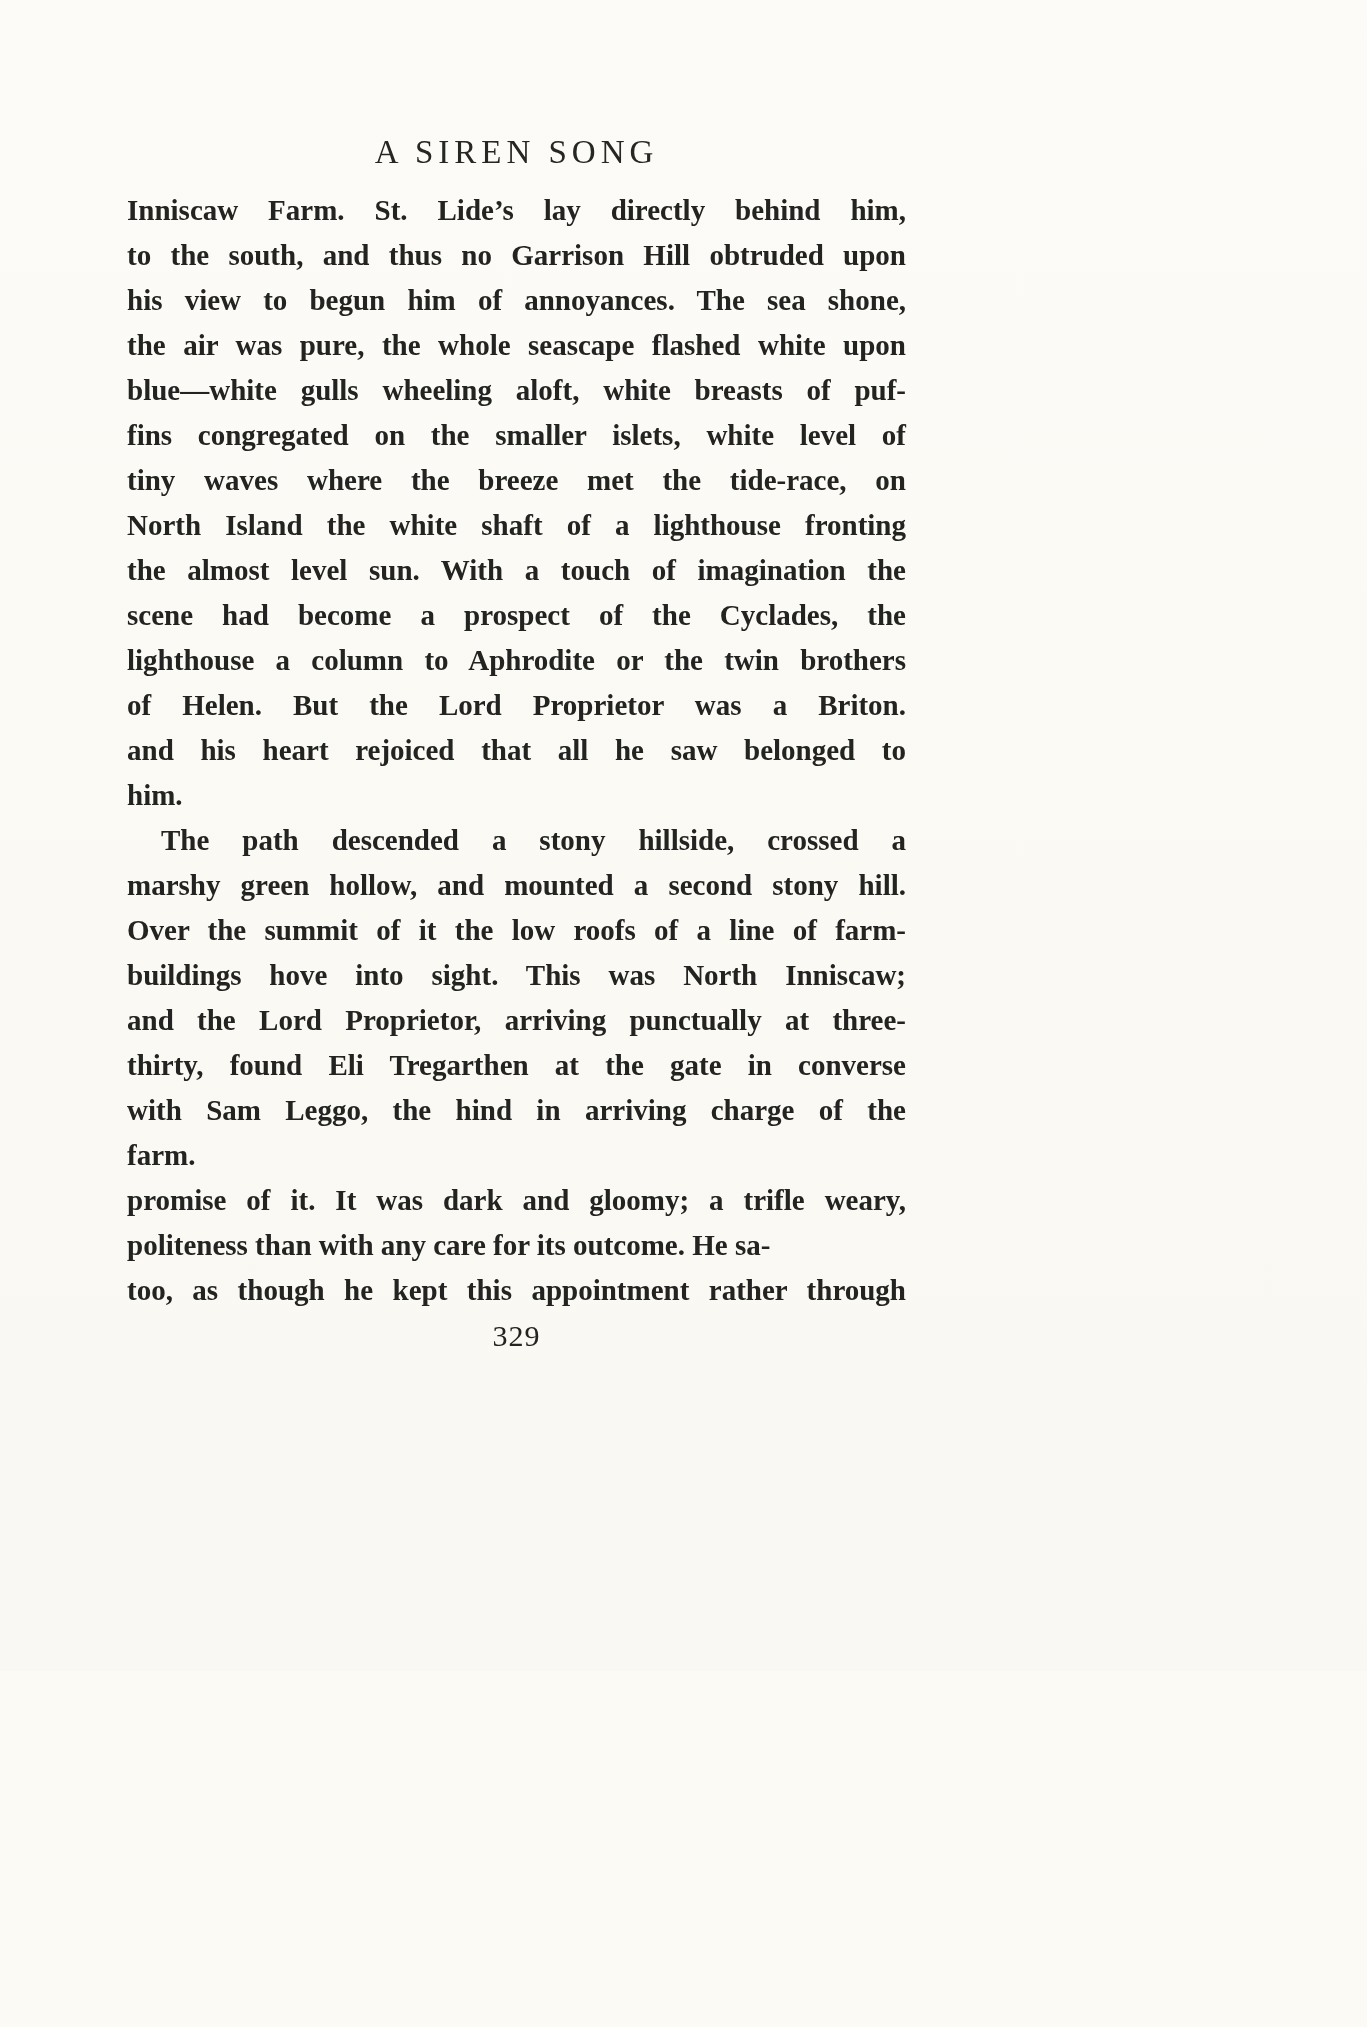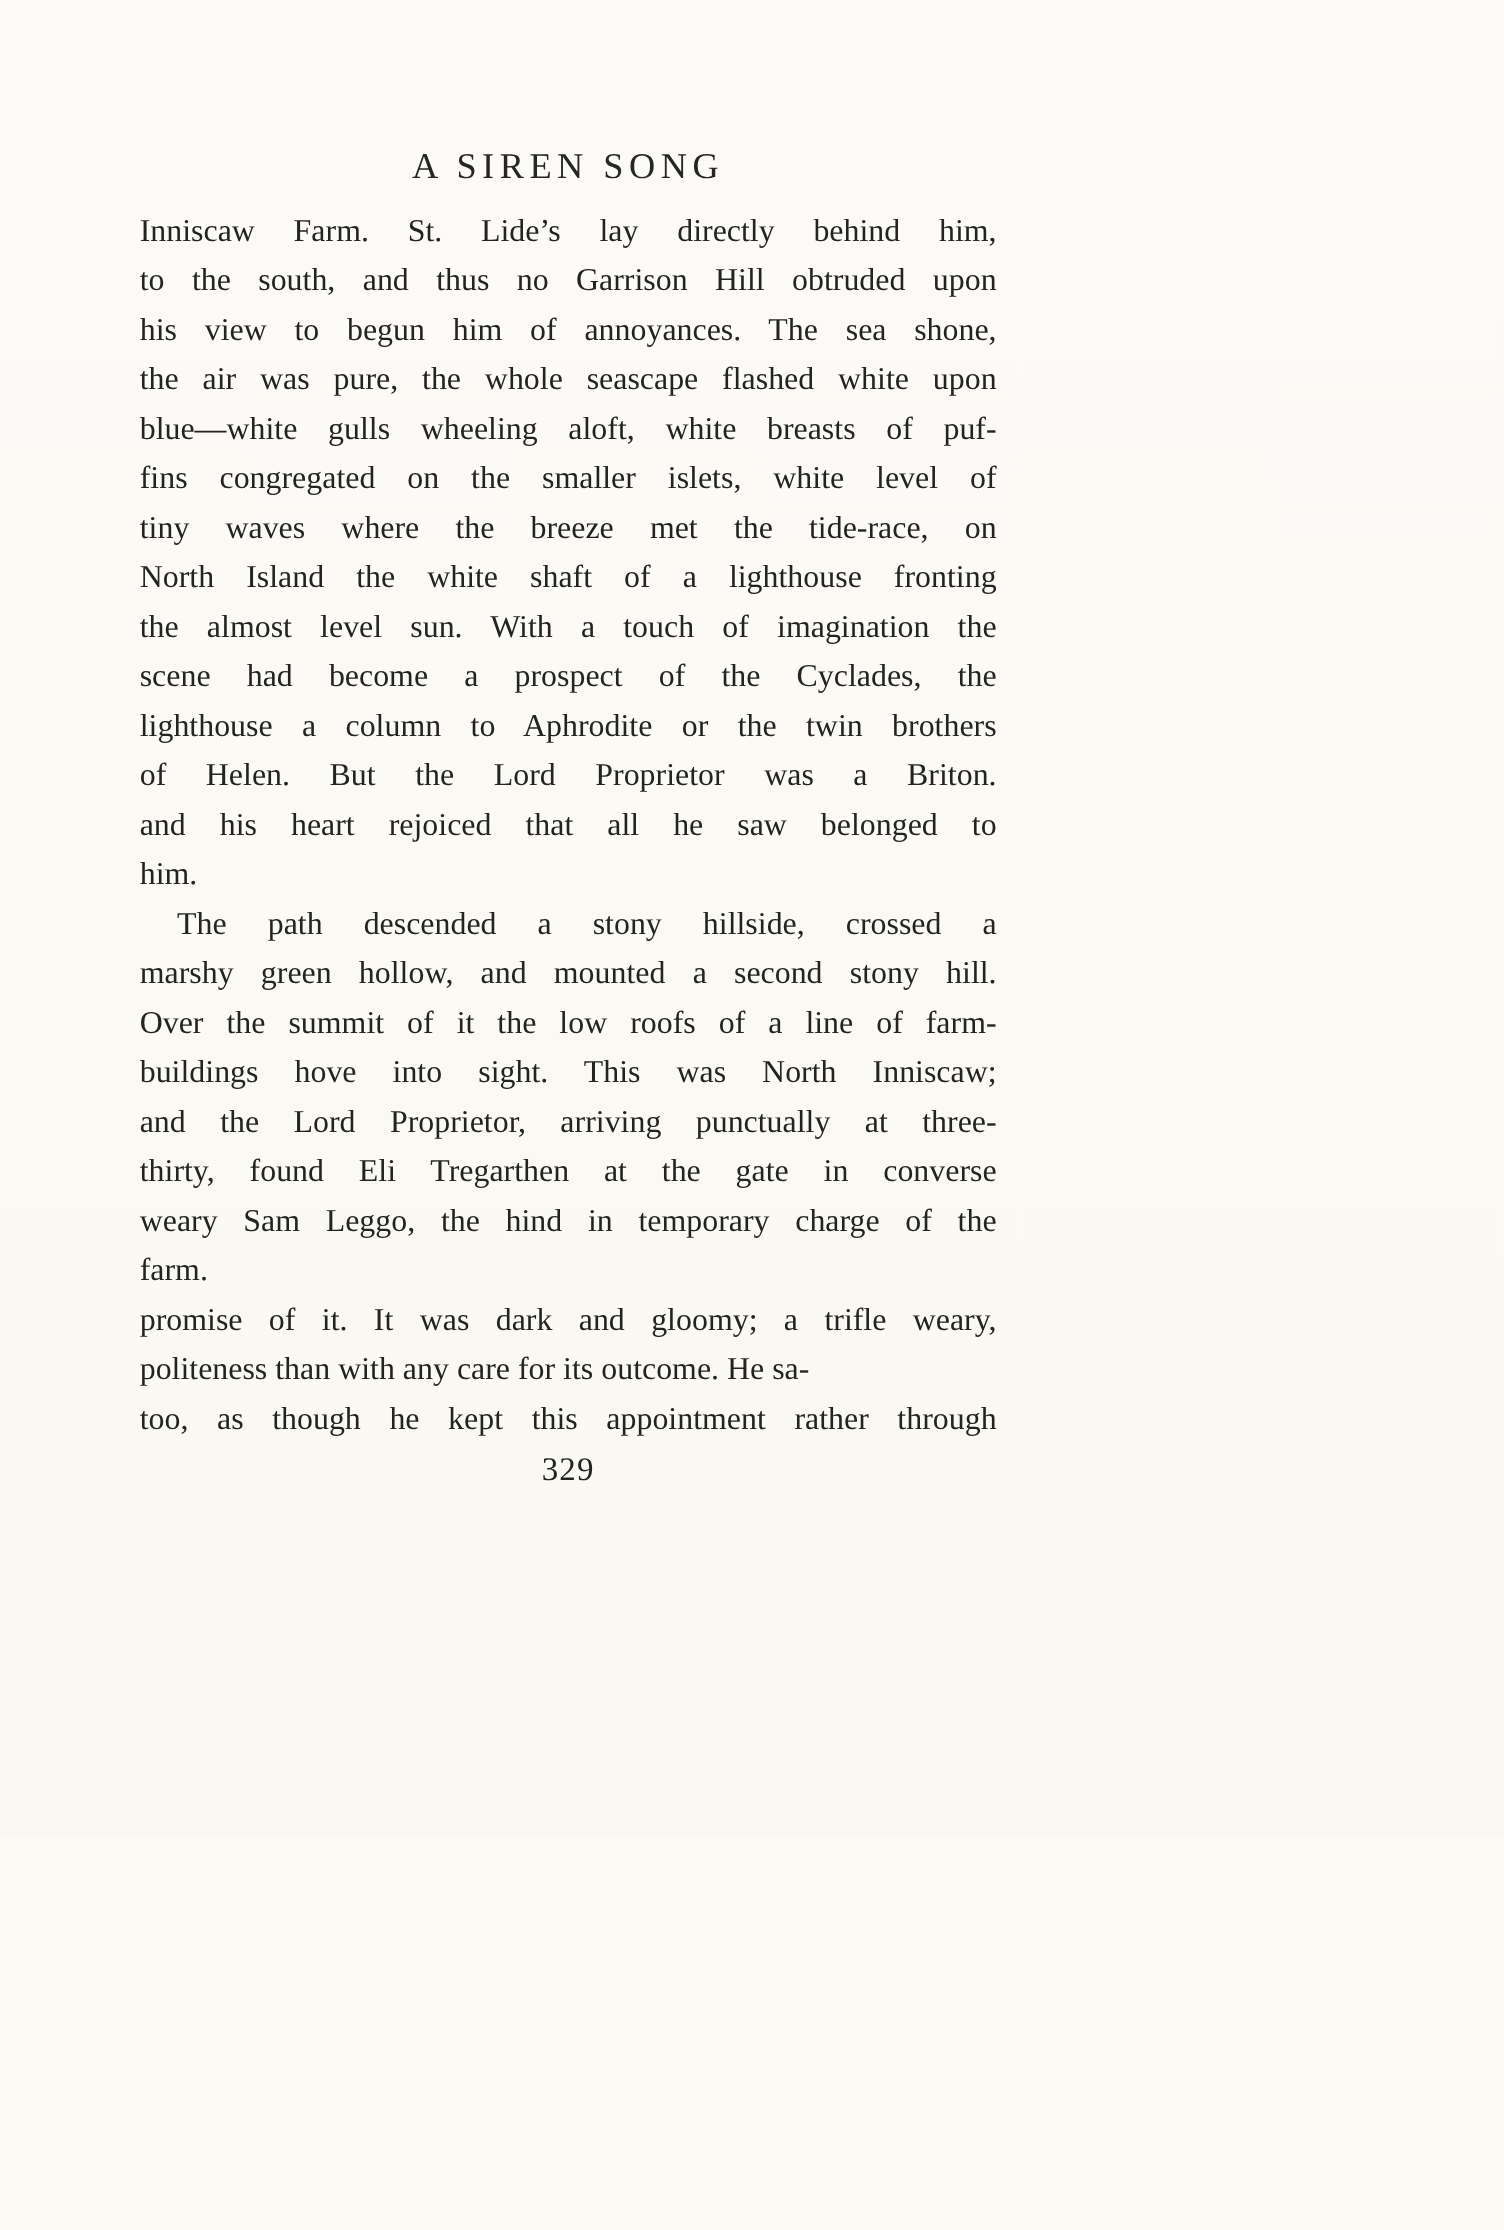--- a/index.html
+++ b/index.html
@@ -36,20 +36,21 @@
       white-space: nowrap;
     }
     .body-text {
       font-size: 29px;
       line-height: 45px;
       color: #232321;
     }
     .line {
       text-align: justify;
       text-align-last: justify;
+      font-weight: bold;
       -moz-text-align-last: justify;
     }
     .line.last {
       text-align-last: left;
       -moz-text-align-last: left;
     }
     .line.indent {
       text-indent: 34px;
     }
     .page-number {
@@ -81,21 +82,21 @@
         <div class="line">lighthouse a column to Aphrodite or the twin brothers</div>
         <div class="line">of Helen.  But the Lord Proprietor was a Briton.</div>
         <div class="line">and his heart rejoiced that all he saw belonged to</div>
         <div class="line last">him.</div>
         <div class="line indent">The path descended a stony hillside, crossed a</div>
         <div class="line">marshy green hollow, and mounted a second stony hill.</div>
         <div class="line">Over the summit of it the low roofs of a line of farm-</div>
         <div class="line">buildings hove into sight.  This was North Inniscaw;</div>
         <div class="line">and the Lord Proprietor, arriving punctually at three-</div>
         <div class="line">thirty, found Eli Tregarthen at the gate in converse</div>
-        <div class="line">weary Sam Leggo, the hind in temporary charge of the</div>
+        <div class="line">with Sam Leggo, the hind in arriving charge of the</div>
         <div class="line last">farm.</div>
         <div class="line">promise of it.  It was dark and gloomy; a trifle weary,</div>
         <div class="line last">politeness than with any care for its outcome.  He sa-</div>
         <div class="line">too, as though he kept this appointment rather through</div>
       </div>
     <div class="page-number">329</div>
   </div>
 </div>
 
 </body></html>

